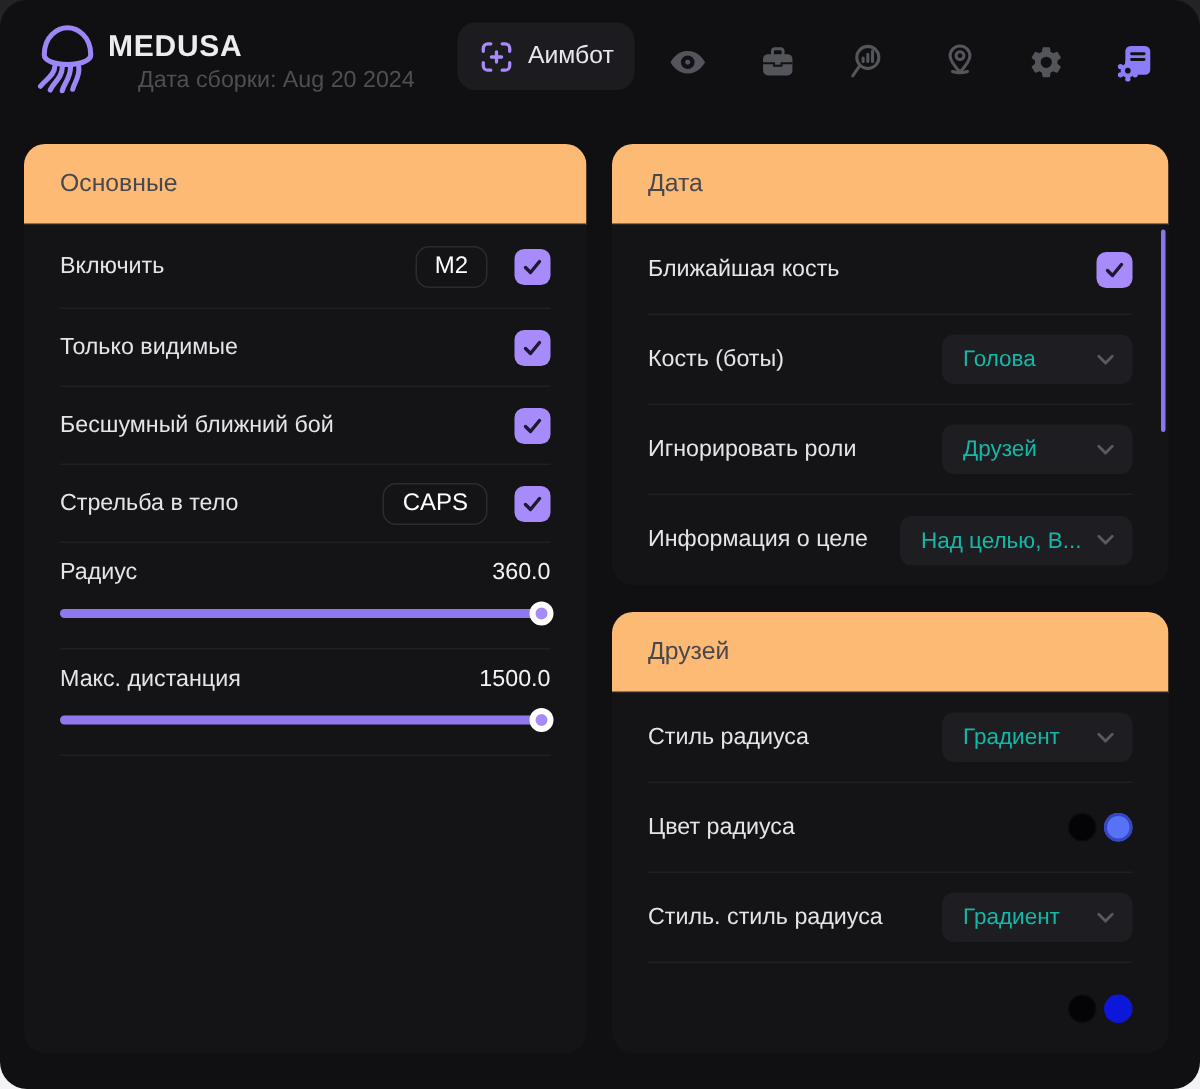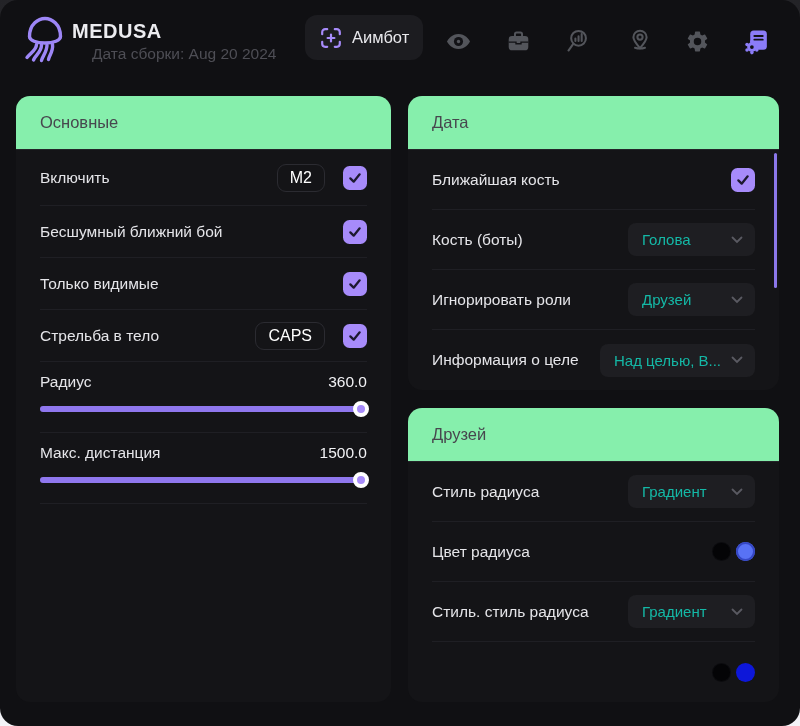--- a/index.html
+++ b/index.html
@@ -22,21 +22,21 @@
     padding-left:14px; cursor:pointer;
   }
   .tab-active .tab-label { color:#e8e8ec; font-size:16.5px; }
   .nav-btn { position:absolute; top:23px; width:36px; height:36px; display:flex; align-items:center; justify-content:center; cursor:pointer; }
   
   .panel { position:absolute; background:#141417; border-radius:14px; overflow:hidden; }
   .panel-main   { left:16px;  top:96px;  width:375px; height:606px; }
   .panel-target { left:408px; top:96px;  width:371px; height:294px; }
   .panel-misc   { left:408px; top:408px; width:371px; height:294px; }
   .panel-header {
-    height:54px; background:#86efac; border-bottom:1px solid #242429;
+    height:54px; background:#fdba74; border-bottom:1px solid #242429;
     display:flex; align-items:center; padding:0 24px;
     color:#47474e; font-size:16.5px;
   }
   .panel-body { padding:0 24px; }
   .row { display:flex; align-items:center; border-bottom:1px solid #1f1f24; }
   .row.no-divider { border-bottom:none; }
   .row-check { height:52px; }
   .row-select, .row-swatch { height:60px; }
   .row-slider { height:71px; display:block; padding-top:11px; border-bottom:1px solid #1f1f24; }
   .row-label { color:#e5e5e9; font-size:15.5px; flex:0 1 auto; white-space:nowrap; }
@@ -167,31 +167,31 @@
         <span class="row-right">
           <span class="keybind">M2</span>
           <span class="checkbox">
             <svg width="16" height="16" viewBox="0 0 24 24" fill="none" stroke="#1d1930" stroke-width="3.4" stroke-linecap="round" stroke-linejoin="round">
                 <polyline points="5 12.5 10 17.5 19 6.5"></polyline>
               </svg>
           </span>
         </span>
       </div>
       <div class="row row-check">
+        <span class="row-label">Только видимые</span>
+        <span class="row-right">
+          <span class="checkbox">
+            <svg width="16" height="16" viewBox="0 0 24 24" fill="none" stroke="#1d1930" stroke-width="3.4" stroke-linecap="round" stroke-linejoin="round">
+                <polyline points="5 12.5 10 17.5 19 6.5"></polyline>
+              </svg>
+          </span>
+        </span>
+      </div>
+      <div class="row row-check">
         <span class="row-label">Бесшумный ближний бой</span>
-        <span class="row-right">
-          <span class="checkbox">
-            <svg width="16" height="16" viewBox="0 0 24 24" fill="none" stroke="#1d1930" stroke-width="3.4" stroke-linecap="round" stroke-linejoin="round">
-                <polyline points="5 12.5 10 17.5 19 6.5"></polyline>
-              </svg>
-          </span>
-        </span>
-      </div>
-      <div class="row row-check">
-        <span class="row-label">Только видимые</span>
         <span class="row-right">
           <span class="checkbox">
             <svg width="16" height="16" viewBox="0 0 24 24" fill="none" stroke="#1d1930" stroke-width="3.4" stroke-linecap="round" stroke-linejoin="round">
                 <polyline points="5 12.5 10 17.5 19 6.5"></polyline>
               </svg>
           </span>
         </span>
       </div>
       <div class="row row-check">
         <span class="row-label">Стрельба в тело</span>

